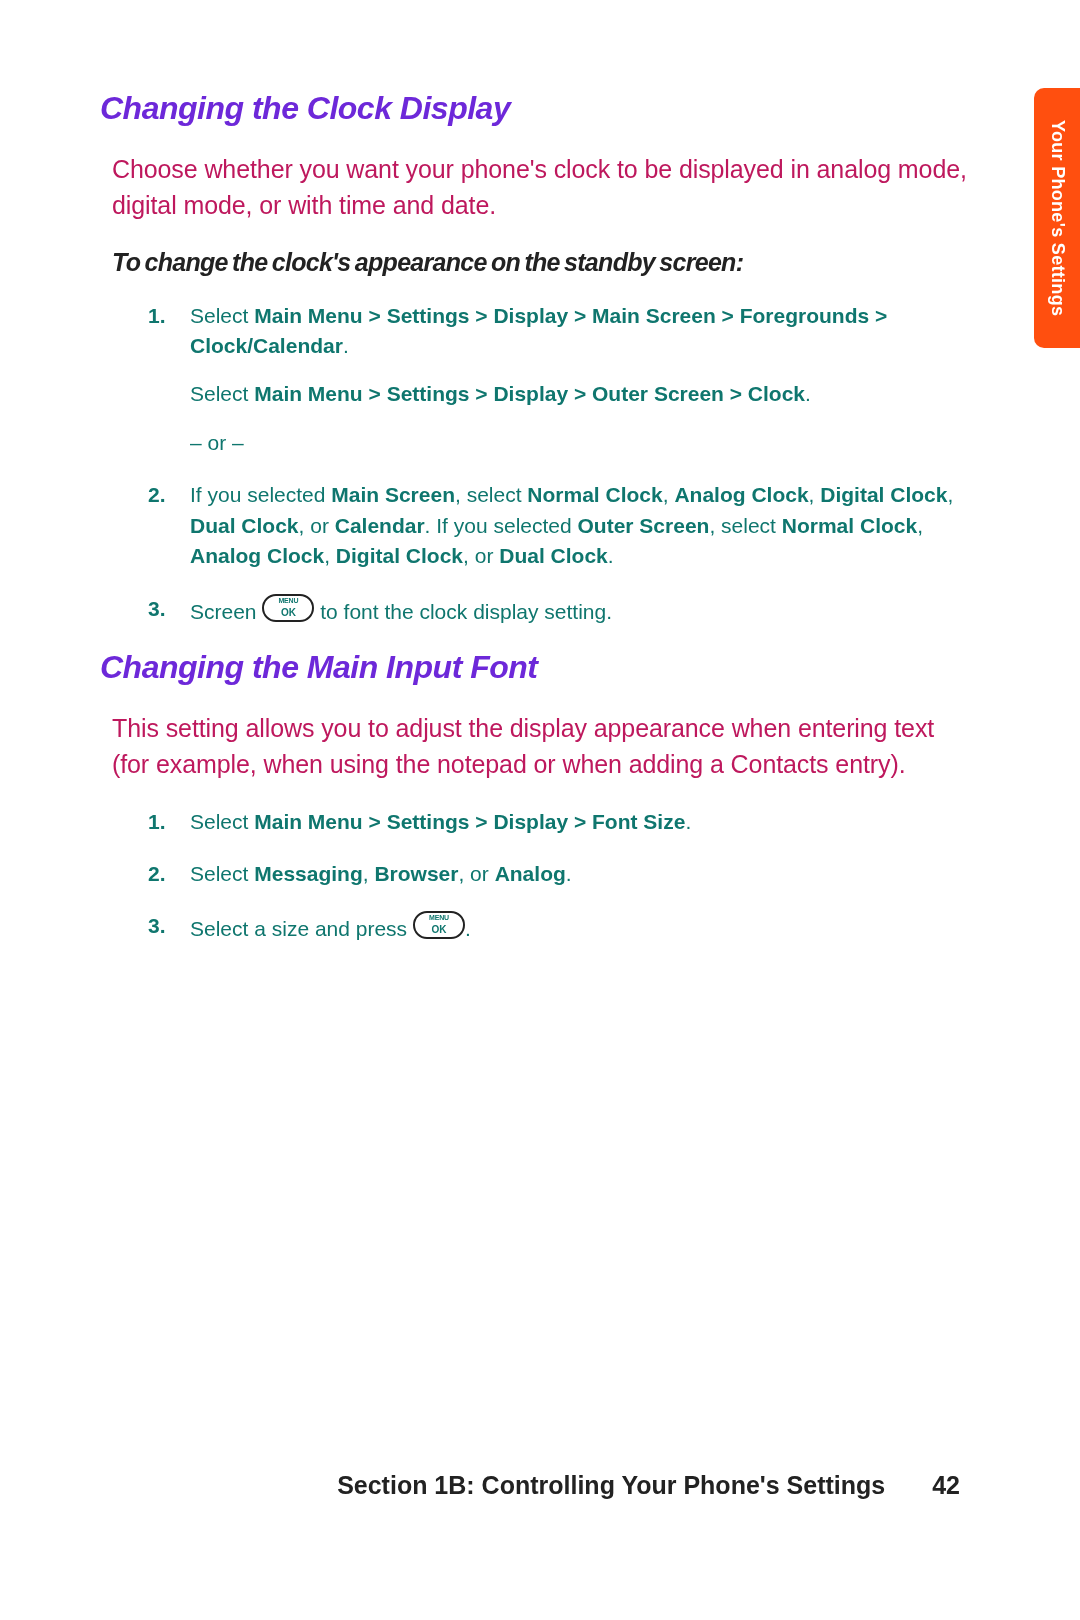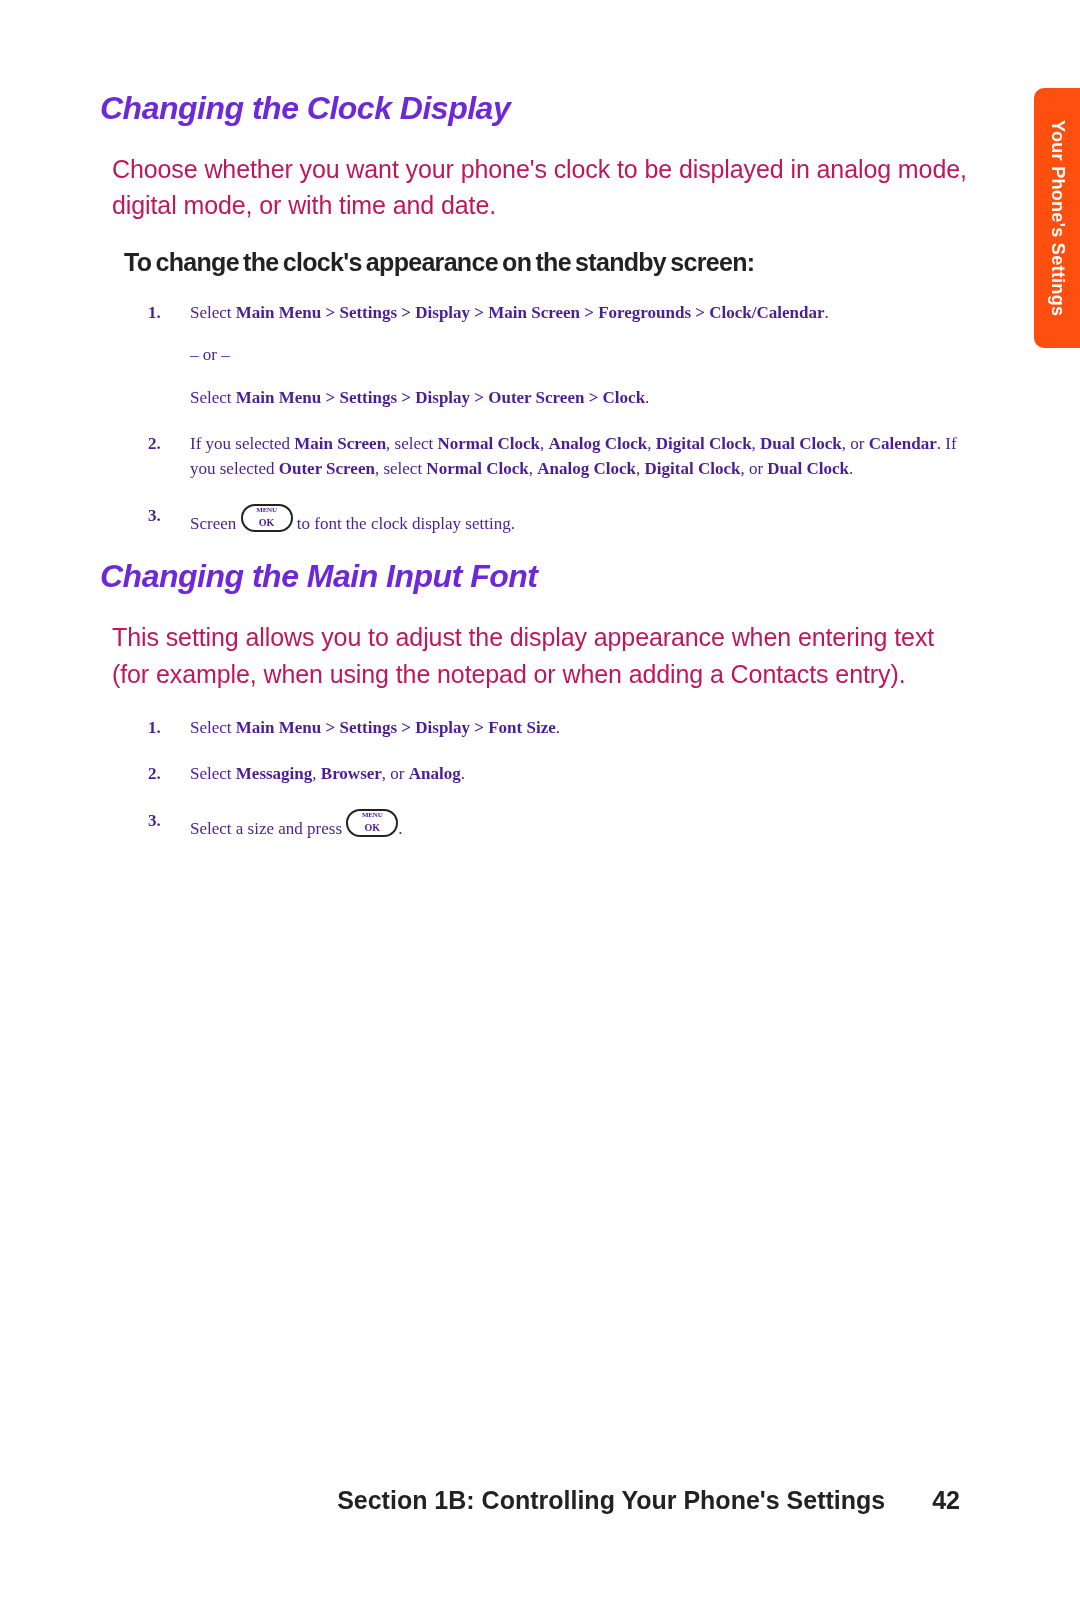--- a/index.html
+++ b/index.html
@@ -52,40 +52,40 @@
     line-height: 1.45;
     letter-spacing: -0.1px;
     margin-left: 12px;
     margin-bottom: 24px;
     color: #be185d;
   }
   p.subhead {
     font-size: 25px;
     font-weight: 700;
     letter-spacing: -0.7px;
-    margin-left: 24px;
+    margin-left: 12px;
     margin-bottom: 24px;
     color: #222;
     word-spacing: -2px;
+    font-style: italic;
   }
   ol.numbered {
     list-style: none;
     counter-reset: step;
     margin-left: 48px;
     margin-bottom: 10px;
   }
   ol.numbered > li {
     counter-increment: step;
     position: relative;
     padding-left: 42px;
-    font-size: 17px;
+    font-size: 21px;
     line-height: 1.45;
     margin-bottom: 22px;
-    color: #4c1d95;
-    font-family: Liberation Serif, serif;
+    color: #0f766e;
   }
   ol.numbered > li::before {
     content: counter(step) ".";
     position: absolute;
     left: 0;
     top: 0;
     font-weight: 700;
   }
   .inner-block {
     margin-top: 18px;
@@ -122,21 +122,21 @@
     right: 0;
     text-align: center;
     font-size: 10px;
     font-weight: 800;
     letter-spacing: 0;
     line-height: 1;
   }
 
   .footer {
     position: absolute;
-    bottom: 105px;
+    bottom: 120px;
     left: 0;
     right: 120px;
     text-align: right;
     font-size: 25px;
     font-weight: 700;
     color: #222;
   }
   .footer .pagenum {
     display: inline-block;
     margin-left: 40px;
@@ -153,24 +153,24 @@
 
   <h2 class="section-heading">Changing the Clock Display</h2>
 
   <p class="body">Choose whether you want your phone's clock to be displayed in analog mode, digital mode, or with time and date.</p>
 
   <p class="subhead">To change the clock's appearance on the standby screen:</p>
 
   <ol class="numbered">
     <li>
       <span>Select </span><b>Main Menu &gt; Settings &gt; Display &gt; Main Screen &gt; Foregrounds &gt; Clock/Calendar</b><span>.</span>
-      <div class="inner-block">– or –</div>
       <div class="inner-block">
         <span>Select </span><b>Main Menu &gt; Settings &gt; Display &gt; Outer Screen &gt; Clock</b><span>.</span>
       </div>
+      <div class="inner-block">– or –</div>
     </li>
     <li>
       <span>If you selected </span><b>Main Screen</b><span>, select </span><b>Normal Clock</b><span>, </span><b>Analog Clock</b><span>, </span><b>Digital Clock</b><span>, </span><b>Dual Clock</b><span>, or </span><b>Calendar</b><span>. If you selected </span><b>Outer Screen</b><span>, select </span><b>Normal Clock</b><span>, </span><b>Analog Clock</b><span>, </span><b>Digital Clock</b><span>, or </span><b>Dual Clock</b><span>.</span>
     </li>
     <li>
       <span>Screen </span><span class="menu-ok"></span><span> to font the clock display setting.</span>
     </li>
   </ol>
 
   <h2 class="section-heading">Changing the Main Input Font</h2>

